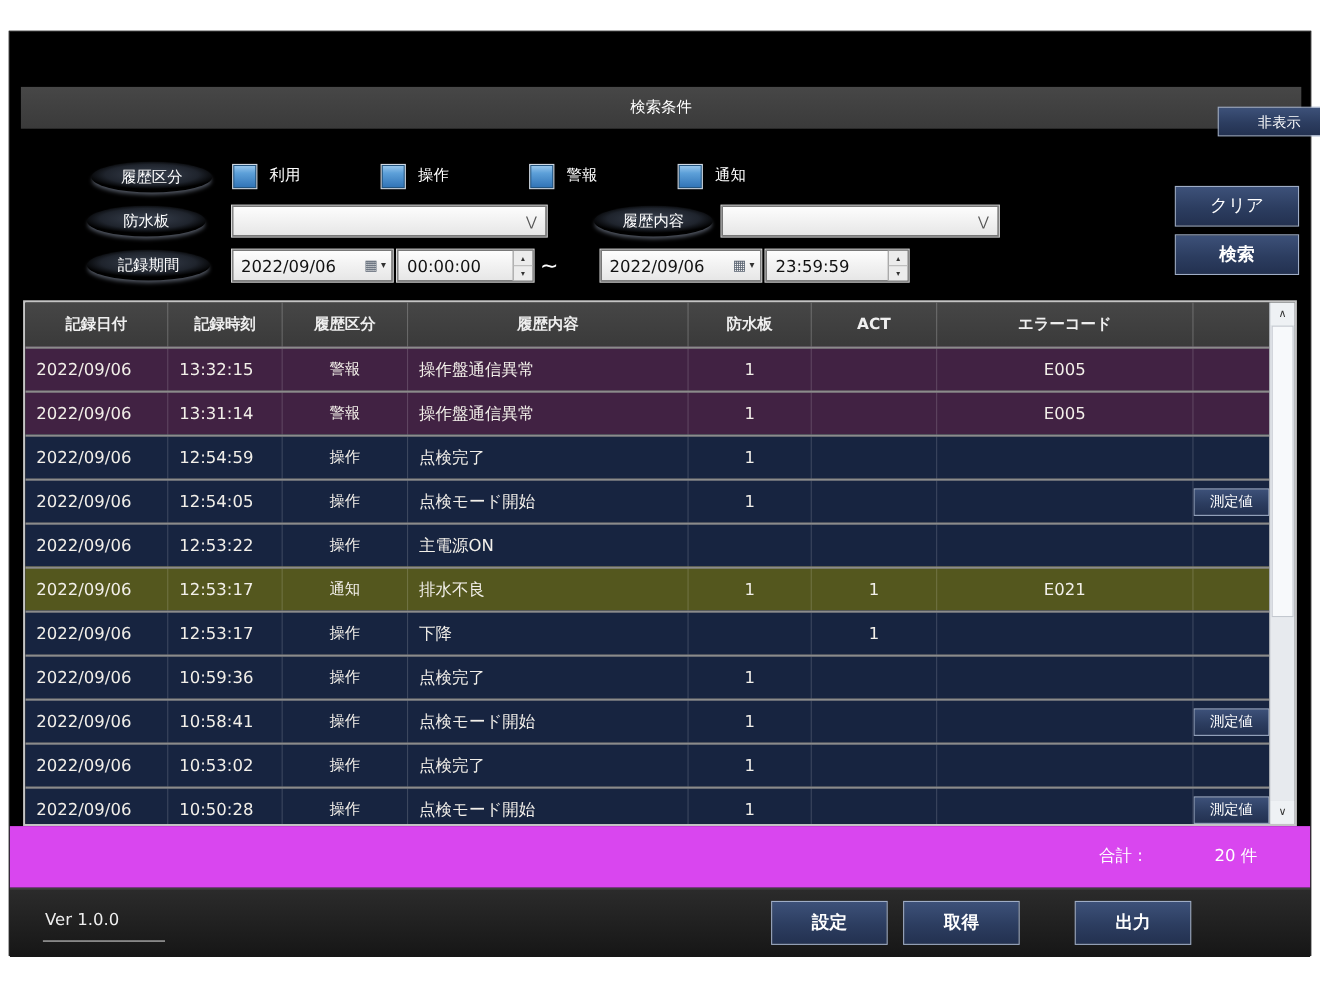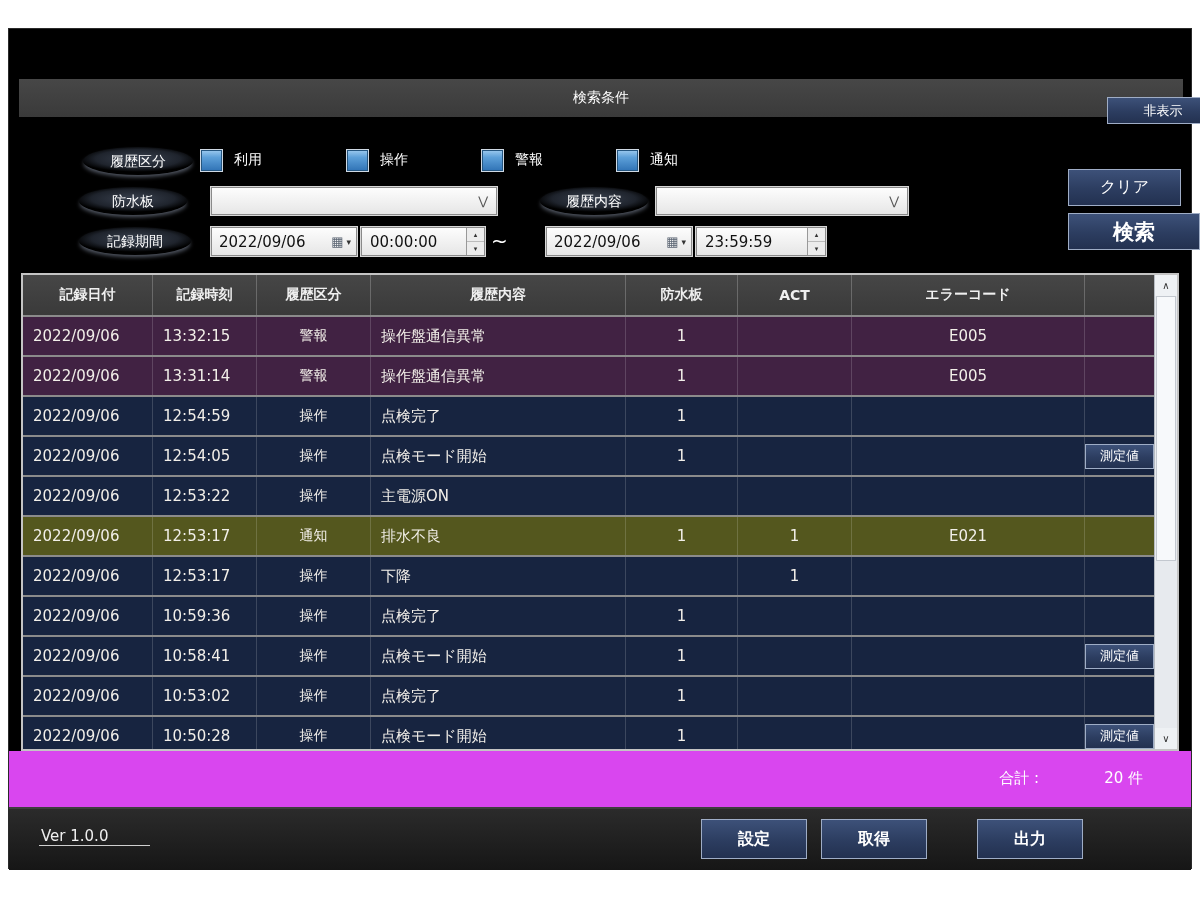--- a/index.html
+++ b/index.html
@@ -39,21 +39,21 @@
     position:absolute;height:28px;line-height:28px;text-align:center;
     color:#fff;font-size:14px;border-radius:50%;
     background:radial-gradient(ellipse 70% 60% at 50% 42%,#3a4250 0%,#1f242d 55%,rgba(0,0,0,0) 78%);
     box-shadow:0 3px 4px -1px rgba(190,205,230,0.45);
   }
   .lbl-category{left:74px;top:118px;width:110px;}
   .lbl-board{left:70px;top:158px;width:108px;}
   .lbl-content{left:531px;top:158px;width:108px;}
   .lbl-period{left:70px;top:198px;width:112px;}
   .chk-group{position:absolute;top:118px;display:flex;align-items:center;gap:11px;height:26px;}
-  .chk-use{left:191px;} .chk-op{left:337px;} .chk-alarm{left:472px;} .chk-notice{left:607px;}
+  .chk-use{left:202px;} .chk-op{left:337px;} .chk-alarm{left:472px;} .chk-notice{left:607px;}
   .chk{
     width:21px;height:21px;display:inline-block;
     background:linear-gradient(180deg,#9ecbef 0%,#5da0d9 35%,var(--checkbox-blue,#2f72b5) 100%);
     border:1px solid #cfd9e4;box-shadow:inset 0 0 0 1px #24557f;
   }
   .chk-label{color:#fff;font-size:14px;}
   .field{
     position:absolute;box-sizing:border-box;height:28px;
     background:linear-gradient(180deg,#fdfdfd,#e6e6e6);
     border:1px solid #8a8a8a;outline:1px solid #d8d8d8;
@@ -75,21 +75,21 @@
   .time-end{left:687px;top:198px;width:130px;height:29px;}
   .spin{
     width:17px;align-self:stretch;display:flex;flex-direction:column;
     border-left:1px solid #999;background:#ececec;
   }
   .spin span{flex:1;display:flex;align-items:center;justify-content:center;
     font-size:7px;color:#333;border-bottom:1px solid #bbb;}
   .spin span:last-child{border-bottom:none;}
   .tilde{position:absolute;left:482px;top:200px;color:#fff;font-size:20px;}
   .clear-btn{position:absolute;left:1059px;top:140px;width:113px;height:37px;font-size:16px;}
-  .search-btn{position:absolute;left:1059px;top:184px;width:132px;height:37px;font-size:21px;font-weight:bold;}
+  .search-btn{position:absolute;left:1059px;top:184px;width:113px;height:37px;font-size:16px;font-weight:bold;}
   
   .table{
     position:absolute;left:12px;top:244px;width:1158px;height:478px;
     border:2px solid #c4c4c4;box-sizing:border-box;background:#0a0a0a;
     display:flex;overflow:hidden;
   }
   .tcontent{width:1132px;overflow:hidden;}
   .thead,.trow{
     display:grid;
     grid-template-columns:130px 104px 114px 255px 112px 114px 233px 1fr;
@@ -130,21 +130,21 @@
   .total-label{position:absolute;right:152px;top:18px;color:#fff;font-size:15px;}
   .total-value{position:absolute;right:48px;top:18px;color:#fff;font-size:15px;}
   
   .footer{
     position:absolute;left:0;top:778px;width:100%;height:63px;
     background:linear-gradient(180deg,#2b2b2b,#161616);
     border-top:2px solid #3e3e3e;box-sizing:border-box;
   }
   .version{
     position:absolute;left:30px;top:18px;color:#eee;font-size:15px;
-    padding:0 42px 0 2px;border-bottom:1px solid #cfcfcf;
+    padding:0 42px 10px 2px;border-bottom:1px solid #cfcfcf;
   }
   .f-btn{position:absolute;top:10px;height:40px;font-size:16px;font-weight:bold;}
   .btn-settings{left:692px;width:106px;}
   .btn-acquire{left:812px;width:106px;}
   .btn-output{left:968px;width:106px;}
   .btn-exit{left:1052px;width:112px;}
 </style>
 </head>
 <body>
 

